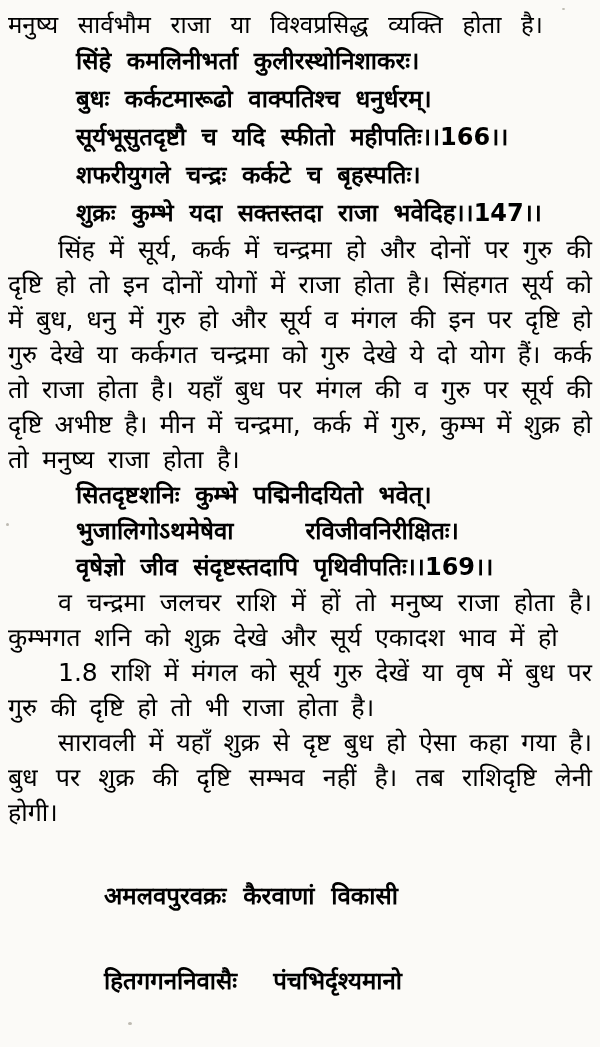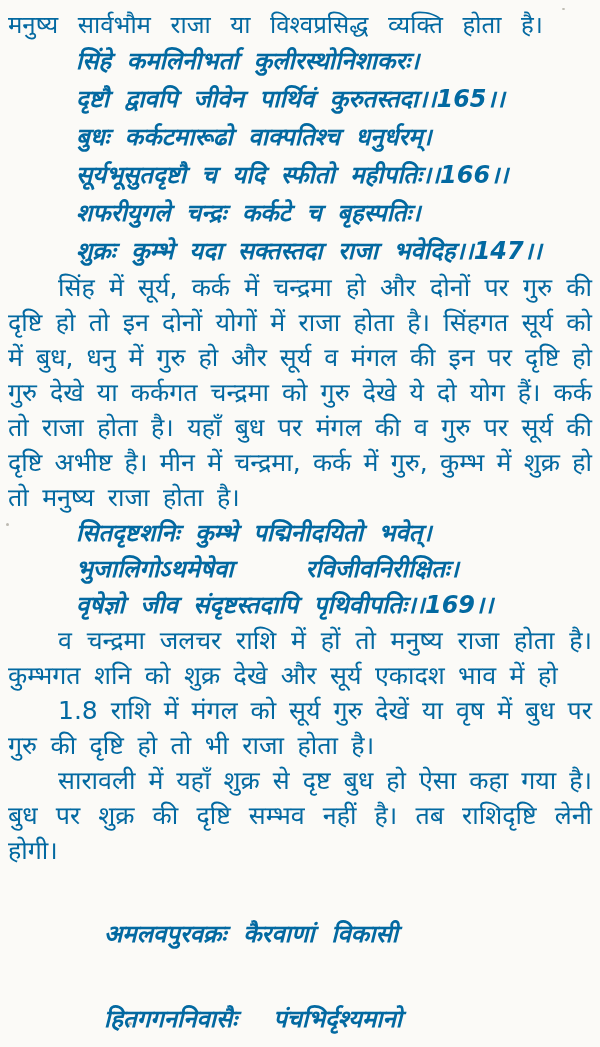--- a/index.html
+++ b/index.html
@@ -1,41 +1,40 @@
 <!DOCTYPE html>
 <html><head>
 <meta charset="utf-8">
 <style>
   html, body { margin: 0; padding: 0; }
   .page {
     position: relative;
     width: 600px;
     height: 1047px;
     background: #fbfaf7;
-    color: #0369a1;
+    color: #000000;
     font-family: "DejaVu Sans", "Liberation Sans", sans-serif;
     overflow: hidden;
     box-sizing: border-box;
     padding: 8px 6px 0 8px;
   }
   
   .intro-line {
     font-size: 24px;
     line-height: 34px;
     word-spacing: 0.5em;
     white-space: nowrap;
   }
   
   .verse-block { font-weight: bold; }
   .verse-block .vline {
     font-size: 24px;
     line-height: 38px;
     word-spacing: 0.3em;
     white-space: nowrap;
-    font-style: italic;
   }
   .verse-block-1 { margin-left: 68px; }
   .verse-block-2 { margin-left: 68px; }
   .verse-block-2 .vline { line-height: 36px; }
   .verse-block-3 { margin-left: 96px; margin-top: 2px; }
   .verse-block-3 .vline { line-height: 38px; word-spacing: 0.35em; margin-top: 47px; }
   
   .para { width: 584px; }
   .para .pline {
     font-size: 25px;
@@ -68,21 +67,20 @@
 </style>
 </head>
 <body>
 
 <div class="page">
 
   <div class="intro-line">मनुष्य सार्वभौम राजा या विश्वप्रसिद्ध व्यक्ति होता है।</div>
 
   <div class="verse-block verse-block-1">
       <div class="vline">सिंहे कमलिनीभर्ता कुलीरस्थोनिशाकरः।</div>
-      <div class="vline">दृष्टौ द्वावपि जीवेन पार्थिवं कुरुतस्तदा।।165।।</div>
       <div class="vline">बुधः कर्कटमारूढो वाक्पतिश्च धनुर्धरम्।</div>
       <div class="vline">सूर्यभूसुतदृष्टौ च यदि स्फीतो महीपतिः।।166।।</div>
       <div class="vline">शफरीयुगले चन्द्रः कर्कटे च बृहस्पतिः।</div>
       <div class="vline">शुक्रः कुम्भे यदा सक्तस्तदा राजा भवेदिह।।147।।</div>
     </div>
 
   <div class="para">
       <div class="pline">सिंह में सूर्य, कर्क में चन्द्रमा हो और दोनों पर गुरु की</div>
       <div class="pline">दृष्टि हो तो इन दोनों योगों में राजा होता है। सिंहगत सूर्य को</div>
       <div class="pline">में बुध, धनु में गुरु हो और सूर्य व मंगल की इन पर दृष्टि हो</div>

